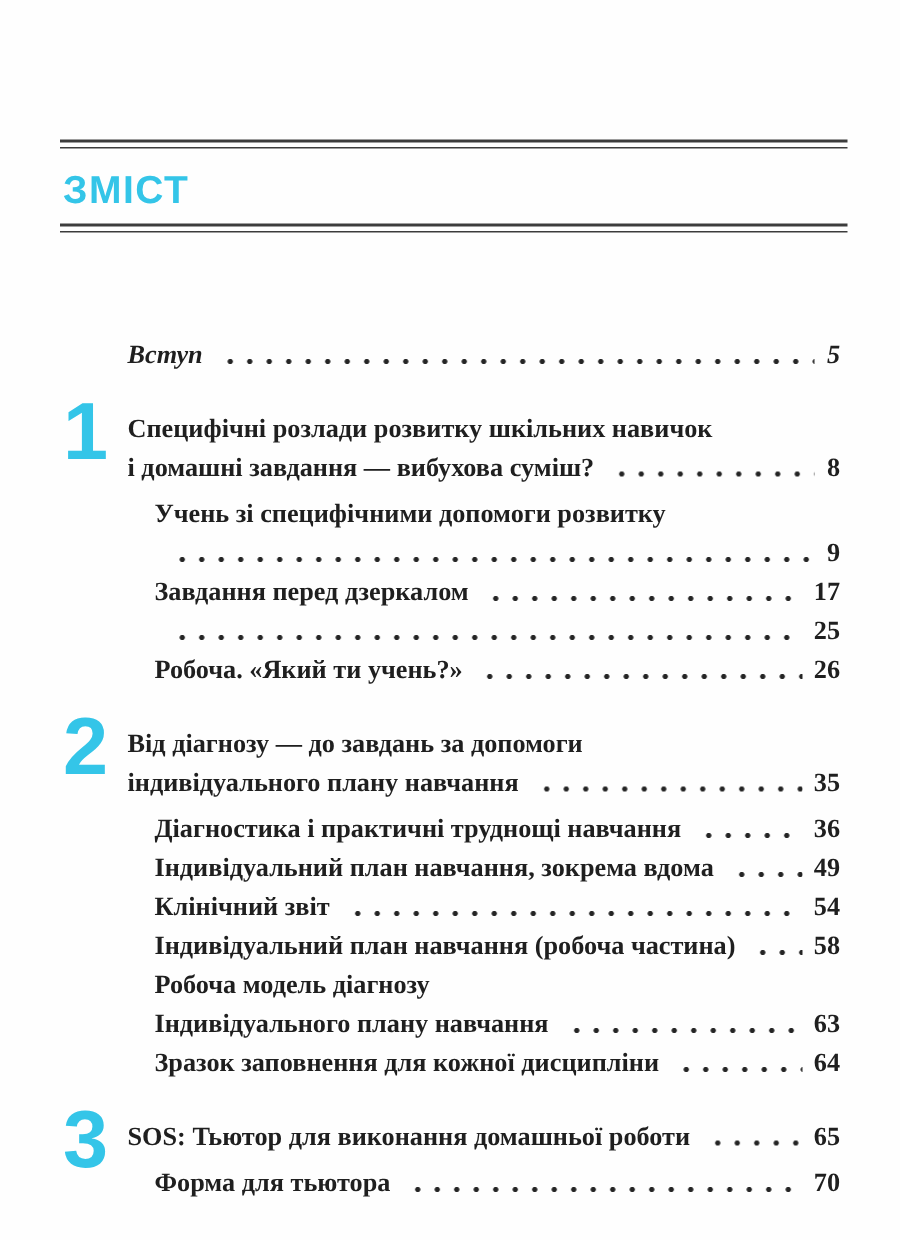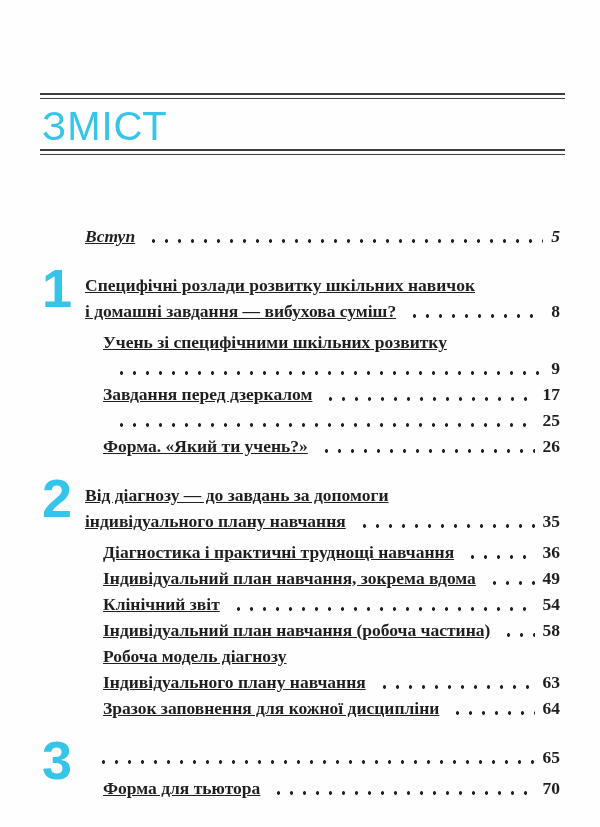--- a/index.html
+++ b/index.html
@@ -11,30 +11,30 @@
   .double-rule{
     height:3px;
     border-top:2px solid #3c3c3c;
     border-bottom:1px solid #3c3c3c;
   }
   .rule-top{margin-top:93px;}
   .rule-bottom{margin-top:7px;}
   .page-title{
     margin:11px 0 0 2px;
     font-family:"Liberation Sans","DejaVu Sans",sans-serif;
-    font-weight:normal;font-size:40px;line-height:32px;letter-spacing:1px;
+    font-weight:bold;font-size:26px;line-height:32px;letter-spacing:1px;
     color:#34c5e8;
   }
   .toc{margin-top:68px;}
   .row{
     display:flex;align-items:baseline;
     font-weight:bold;font-size:17.5px;line-height:26px;
     padding-right:5px;
   }
-  .row .t{white-space:nowrap;text-decoration:underline;}
+  .row .t{white-space:nowrap;}
   .leader{
     flex:1 1 auto;min-width:14px;align-self:stretch;
     margin:0 8px 0 10px;
     background-image:radial-gradient(circle,#242424 1.5px,transparent 2px);
     background-size:13px 10px;
     background-repeat:repeat-x;
     background-position:left 2px bottom 3px;
   }
   .pg{white-space:nowrap;}
   .intro{padding-left:45px;font-style:italic;}
@@ -66,37 +66,37 @@
           <div class="row">
             <span class="t">Специфічні розлади розвитку шкільних навичок</span>
           </div>
           <div class="row">
             <span class="t">і домашні завдання — вибухова суміш?</span>
             <span class="leader"></span>
             <span class="pg">8</span>
           </div>
           <div class="entries">
             <div class="row">
-              <span class="t">Учень зі специфічними шкільних розвитку</span>
+              <span class="t">Учень зі специфічними допомоги розвитку</span>
             </div>
             <div class="row">
               <span class="leader"></span>
               <span class="pg">9</span>
             </div>
             <div class="row">
               <span class="t">Завдання перед дзеркалом</span>
               <span class="leader"></span>
               <span class="pg">17</span>
             </div>
             <div class="row">
               <span class="leader"></span>
               <span class="pg">25</span>
             </div>
             <div class="row">
-              <span class="t">Форма. «Який ти учень?»</span>
+              <span class="t">Робоча. «Який ти учень?»</span>
               <span class="leader"></span>
               <span class="pg">26</span>
             </div>
           </div>
         </div>
         <div class="section">
           <div class="section-num">2</div>
           <div class="row">
             <span class="t">Від діагнозу — до завдань за допомоги</span>
           </div>
@@ -137,20 +137,21 @@
             <div class="row">
               <span class="t">Зразок заповнення для кожної дисципліни</span>
               <span class="leader"></span>
               <span class="pg">64</span>
             </div>
           </div>
         </div>
         <div class="section">
           <div class="section-num">3</div>
           <div class="row">
+            <span class="t">SOS: Тьютор для виконання домашньої роботи</span>
             <span class="leader"></span>
             <span class="pg">65</span>
           </div>
           <div class="entries">
             <div class="row">
               <span class="t">Форма для тьютора</span>
               <span class="leader"></span>
               <span class="pg">70</span>
             </div>
           </div>

